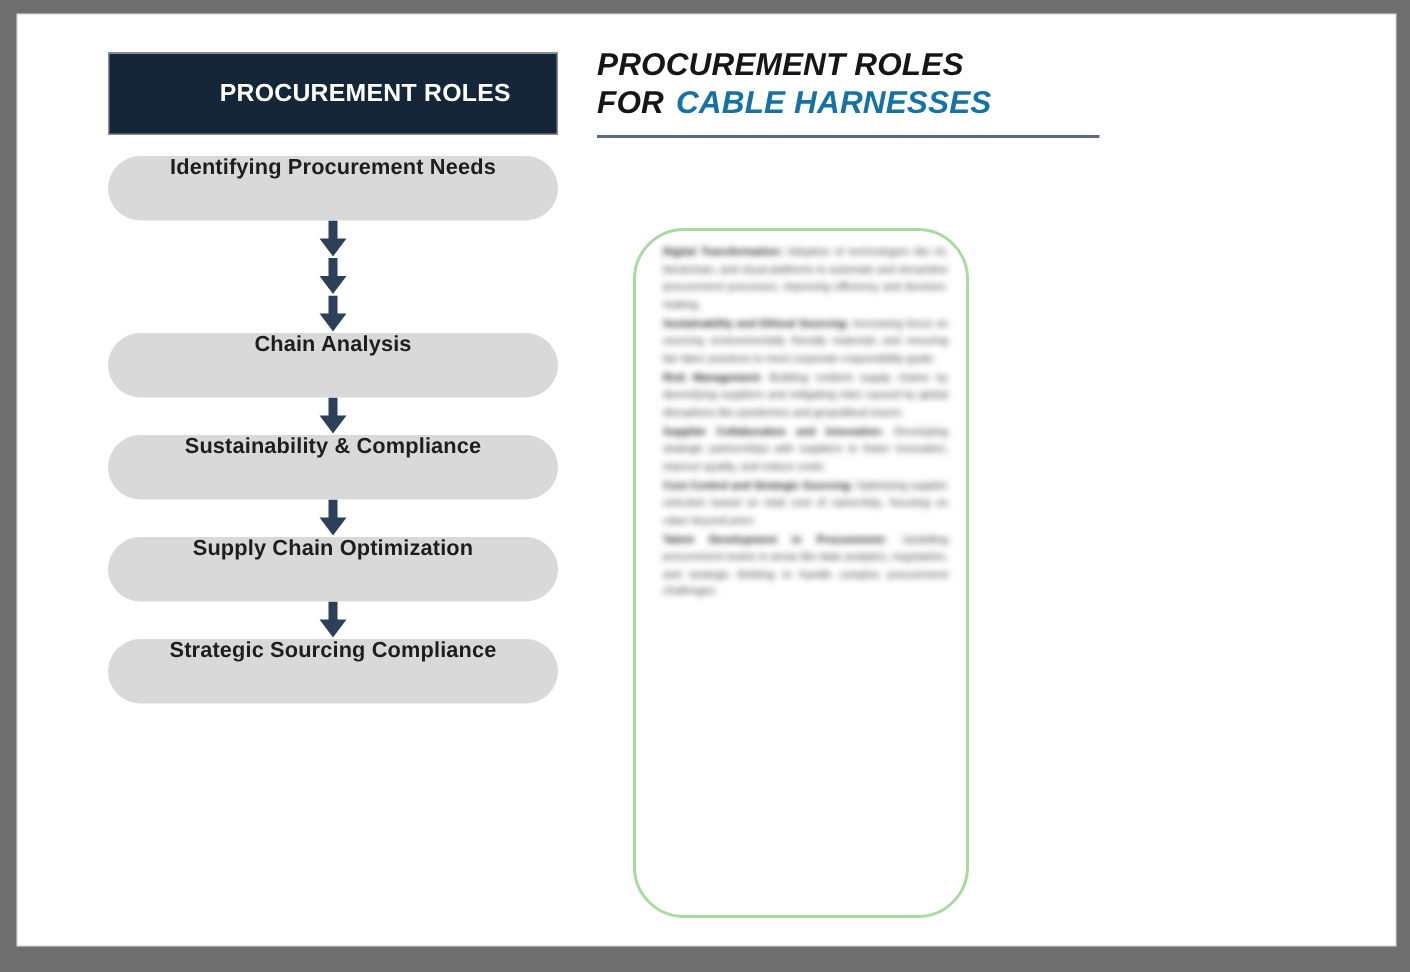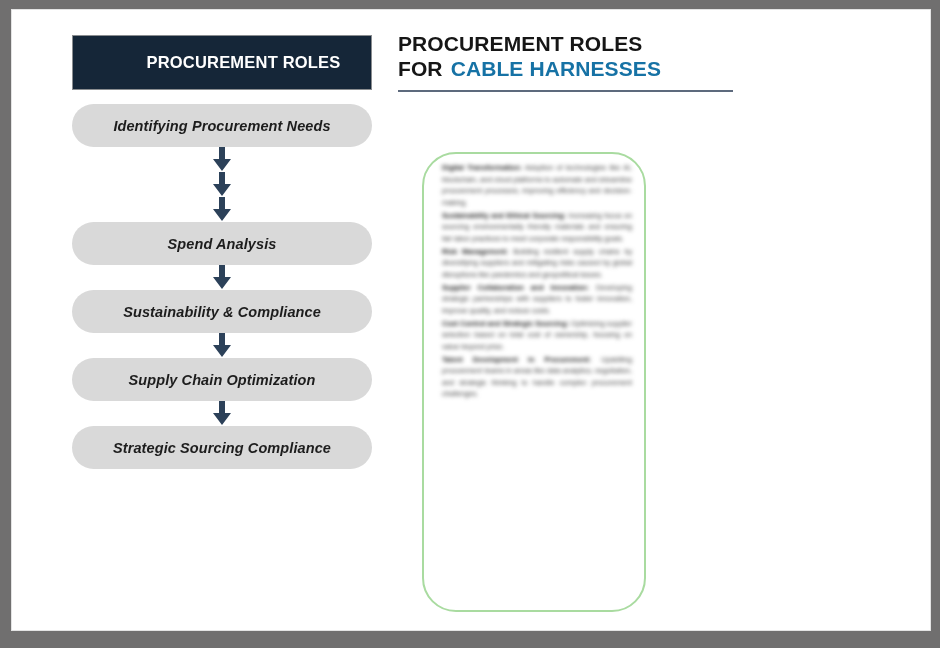--- a/index.html
+++ b/index.html
@@ -64,24 +64,23 @@
   .flow-steps {
     margin-top: 14px;
   }
 
   .flow-pill {
     width: 300px;
     height: 43px;
     background: #d9d9d9;
     border-radius: 22px;
     display: flex;
-    align-items: center;
+    align-items: flex-start;
     justify-content: center;
     box-sizing: border-box;
-    font-style: italic;
   }
   .flow-pill .pill-text {
     color: #1d1d1d;
     font-size: 14.5px;
     font-weight: bold;
     letter-spacing: 0.1px;
     white-space: nowrap;
   }
 
   .flow-arrow {
@@ -98,20 +97,21 @@
     left: 386px;
     top: 22px;
     width: 360px;
   }
 
   #content-title {
     width: 335px;
     padding-bottom: 8px;
     border-bottom: 2px solid #5d6a7d;
     line-height: 1.18;
+    font-style: italic;
   }
   #content-title .title-main {
     color: #161616;
     font-size: 21px;
     font-weight: bold;
     letter-spacing: 0.1px;
   }
   #content-title .title-accent {
     color: #1672a5;
     font-size: 21px;
@@ -182,21 +182,21 @@
           </svg>
         </div>
 
         <div class="flow-arrow">
           <svg width="22" height="25" viewBox="0 0 22 25" aria-hidden="true">
             <path d="M8 0 H14 V12 H20 L11 24 L2 12 H8 Z" fill="#2c4159"></path>
           </svg>
         </div>
 
         <div class="flow-pill">
-          <span class="pill-text">Spend Analysis</span>
+          <span class="pill-text">Chain Analysis</span>
         </div>
         <div class="flow-arrow">
           <svg width="22" height="25" viewBox="0 0 22 25" aria-hidden="true">
             <path d="M8 0 H14 V12 H20 L11 24 L2 12 H8 Z" fill="#2c4159"></path>
           </svg>
         </div>
 
         <div class="flow-pill">
           <span class="pill-text">Sustainability &amp; Compliance</span>
         </div>

